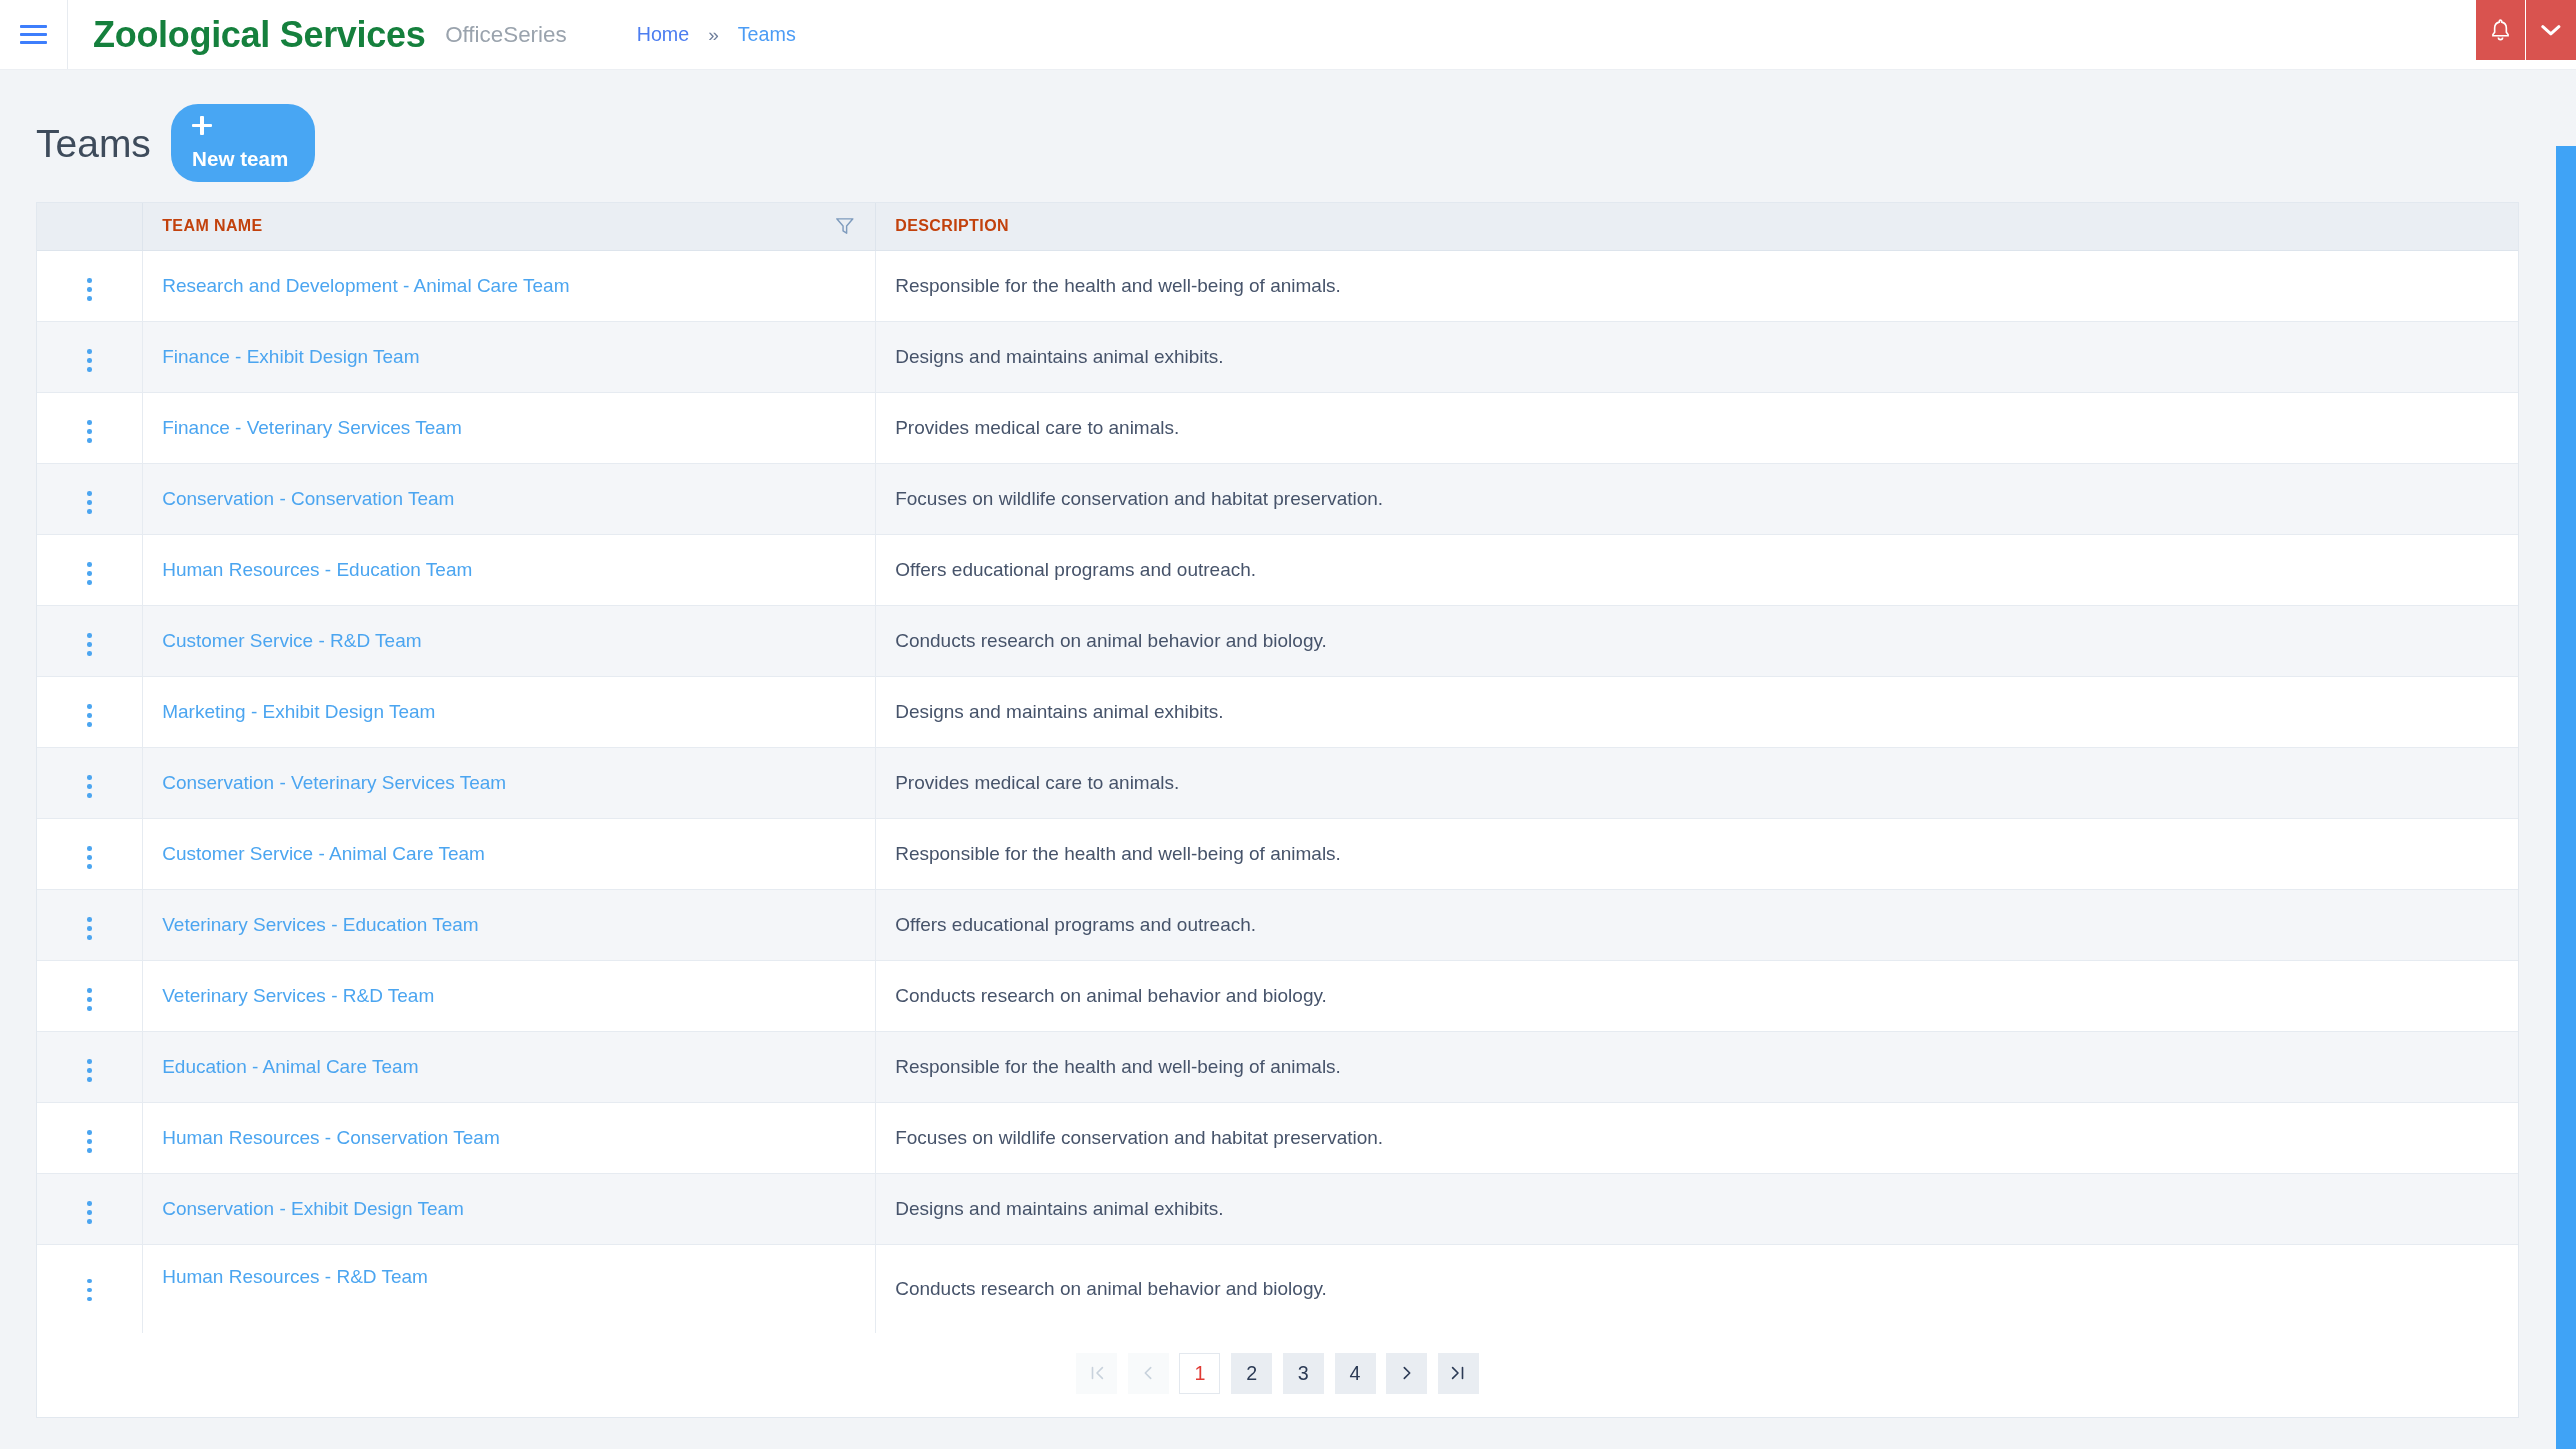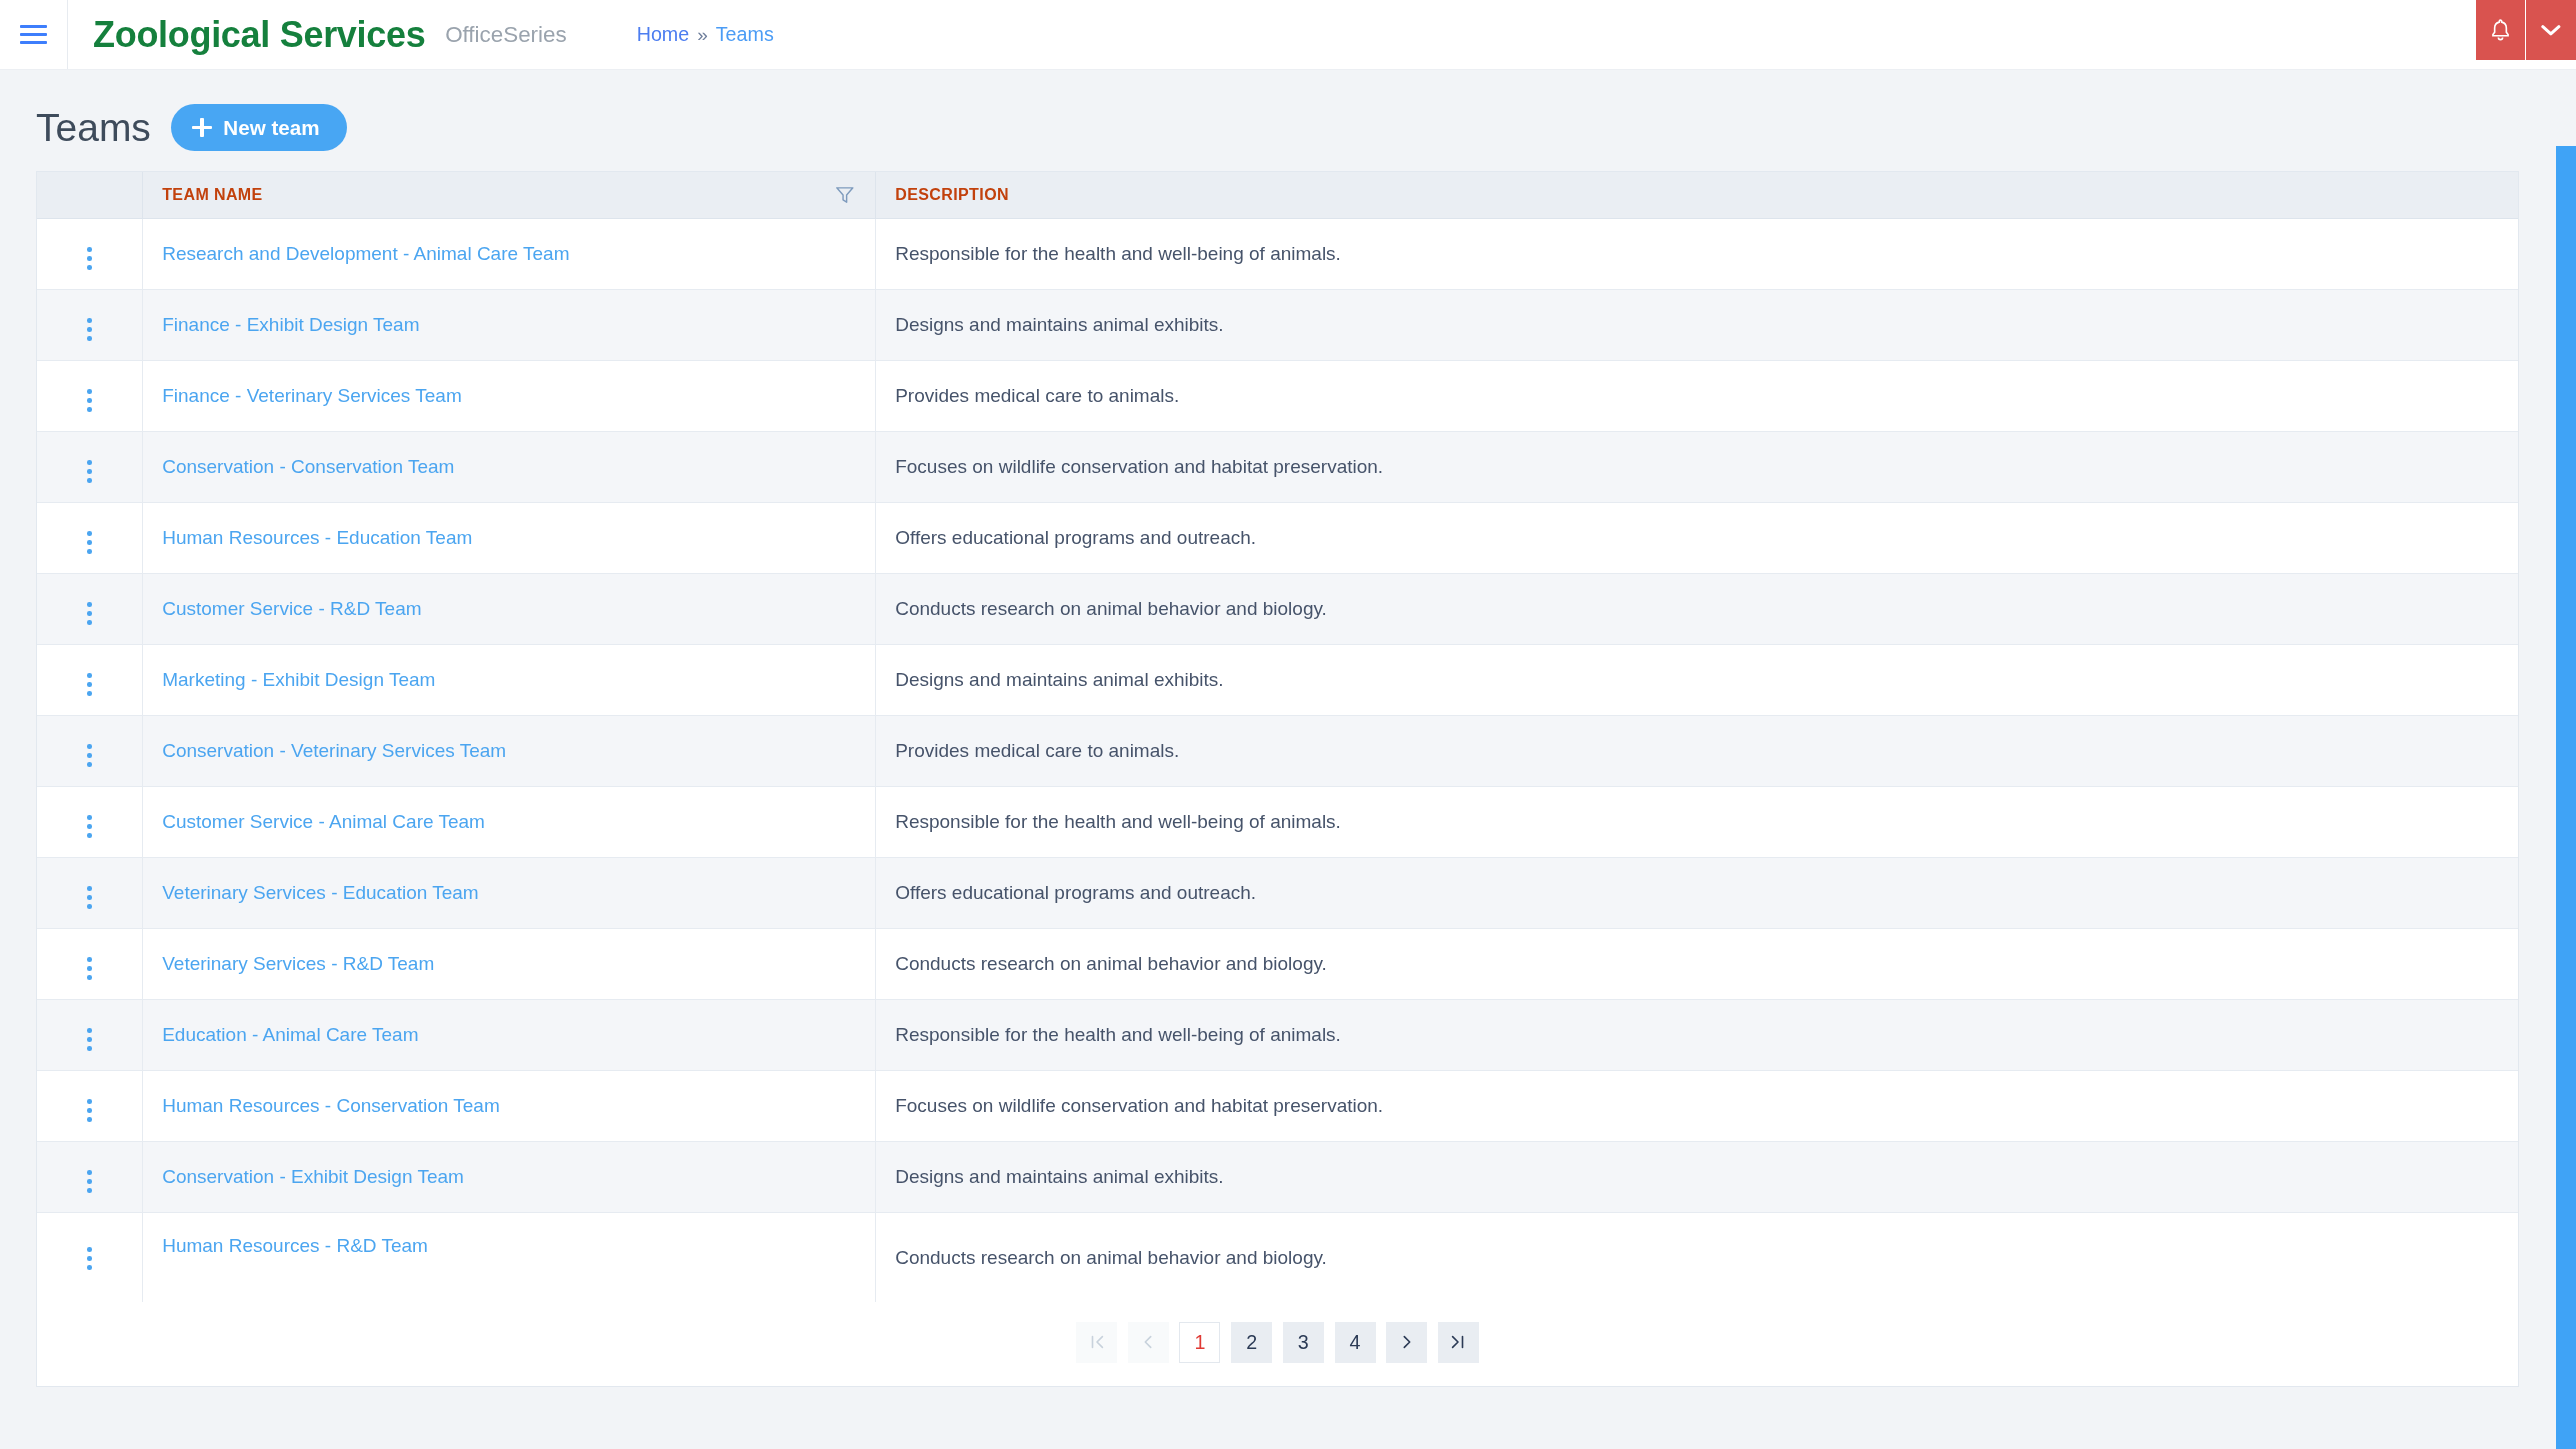--- a/index.html
+++ b/index.html
@@ -36,21 +36,21 @@
     letter-spacing: -0.3px;
     white-space: nowrap;
   }
   .brand-sub {
     font-size: 22.4px;
     color: #9aa3ad;
     white-space: nowrap;
   }
 
   .breadcrumb {
-    display: flex; align-items: center; gap: 8px;
+    display: flex; align-items: center; gap: 19px;
     margin-left: 70px;
     font-size: 19.7px;
     white-space: nowrap;
     text-align: right;
   }
   .breadcrumb a { color: #4c7df0; text-decoration: none; cursor: pointer; }
   .breadcrumb .sep { color: #6f7f9c; font-size: 19px; }
   .breadcrumb .cur { color: #4b9cf5; cursor: pointer; }
 
   .topbar-right {
@@ -77,30 +77,31 @@
     display: flex; align-items: center; gap: 19.7px;
     padding: 34px 0 19.7px 0;
   }
   .page-title {
     font-size: 39px;
     color: #3e4b5b;
     font-weight: normal;
     line-height: 1;
   }
   .btn-new {
-    display: inline-flex; align-items: center; gap: 11.6px;
+    display: inline-flex; align-items: flex-start; gap: 11.6px;
     background: #48a6f3;
     color: #ffffff;
     border: none;
     border-radius: 27px;
     padding: 11.6px 27px 11.6px 21.5px;
     font-size: 20.6px;
     font-weight: bold;
     font-family: "Liberation Sans", sans-serif;
     cursor: pointer;
+    flex-direction: column;
   }
   .plus {
     position: relative;
     width: 19.7px; height: 19.7px;
     display: inline-block;
   }
   .plus::before, .plus::after {
     content: ""; position: absolute; background: #ffffff; border-radius: 0.9px;
   }
   .plus::before { left: 0; top: 8px; width: 19.7px; height: 3.6px; }

